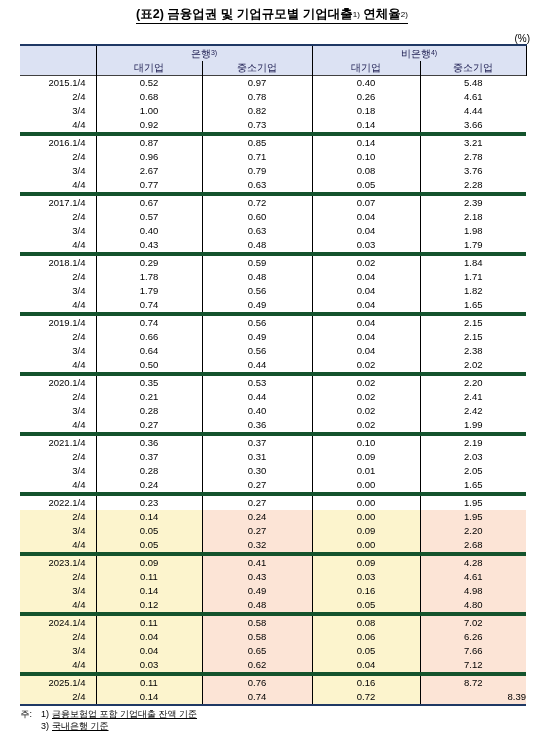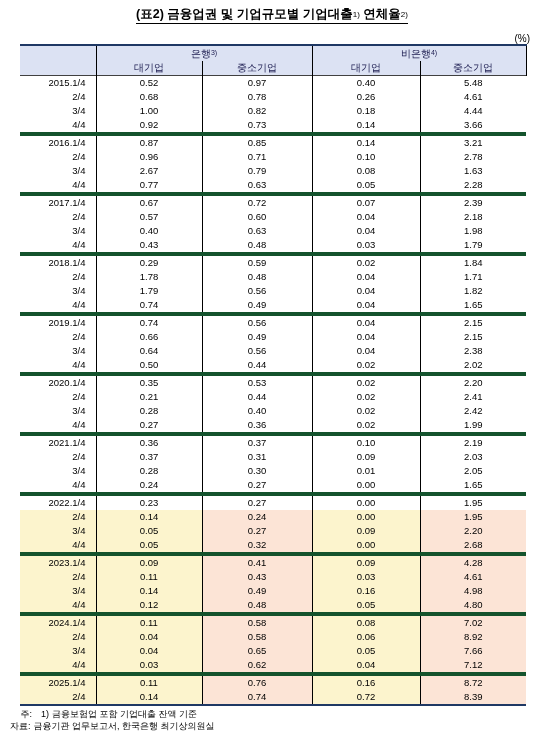--- a/index.html
+++ b/index.html
@@ -118,20 +118,21 @@
   td.hl-p { background: #fce4d6; }
 
   
   .notes {
     padding: 3px 10px 0 10px;
     font-size: 9px;
     line-height: 11.5px;
   }
   .note-line {
     white-space: nowrap;
+    text-decoration: underline;
   }
   .note-line .lead {
     display: inline-block;
     width: 22px;
     text-align: right;
     padding-right: 3px;
   }
   .note-line .num {
     display: inline-block;
     width: 14px;
@@ -219,21 +220,21 @@
             <td>0.96</td>
             <td>0.71</td>
             <td>0.10</td>
             <td>2.78</td>
           </tr>
           <tr>
             <td class="period">3/4</td>
             <td>2.67</td>
             <td>0.79</td>
             <td>0.08</td>
-            <td>1.63</td>
+            <td>3.76</td>
           </tr>
           <tr>
             <td class="period">4/4</td>
             <td>0.77</td>
             <td>0.63</td>
             <td>0.05</td>
             <td>2.28</td>
           </tr>
           <tr class="group-start">
             <td class="period">2017.1/4</td>
@@ -436,21 +437,21 @@
             <td class="hl-y">0.11</td>
             <td class="hl-p">0.58</td>
             <td class="hl-y">0.08</td>
             <td class="hl-p">7.02</td>
           </tr>
           <tr>
             <td class="period hl-y">2/4</td>
             <td class="hl-y">0.04</td>
             <td class="hl-p">0.58</td>
             <td class="hl-y">0.06</td>
-            <td class="hl-p">8.92</td>
+            <td class="hl-p">6.26</td>
           </tr>
           <tr>
             <td class="period hl-y">3/4</td>
             <td class="hl-y">0.04</td>
             <td class="hl-p">0.65</td>
             <td class="hl-y">0.05</td>
             <td class="hl-p">7.66</td>
           </tr>
           <tr>
             <td class="period hl-y">4/4</td>
@@ -464,26 +465,27 @@
             <td class="hl-y">0.11</td>
             <td class="hl-p">0.76</td>
             <td class="hl-y">0.16</td>
             <td class="hl-p">8.72</td>
           </tr>
           <tr>
             <td class="period hl-y" style="border-bottom: 2px solid rgb(31, 56, 100);">2/4</td>
             <td class="hl-y" style="border-bottom: 2px solid rgb(31, 56, 100);">0.14</td>
             <td class="hl-p" style="border-bottom: 2px solid rgb(31, 56, 100);">0.74</td>
             <td class="hl-y" style="border-bottom: 2px solid rgb(31, 56, 100);">0.72</td>
-            <td class="hl-p" style="border-bottom: 2px solid rgb(31, 56, 100);">8.39</td>
+            <td class="hl-p" style="border-bottom: 2px solid rgb(31, 56, 100); text-align: right;">8.39</td>
           </tr>
         </tbody>
     </table>
   </div>
 
   <div class="notes">
     <div id="notes-list">
         <div class="note-line"><span class="lead">주:</span><span class="num">1)</span><span>금융보험업 포함 기업대출 잔액 기준</span></div>
+        <div class="note-line"><span class="lead"></span><span class="num">3)</span><span>국내은행 기준</span></div>
       </div>
     <div class="note-src note-line"><span class="lead-src">자료:</span><span>금융기관 업무보고서, 한국은행 최기상의원실</span></div>
   </div>
 
 </div>
 
 </body></html>

